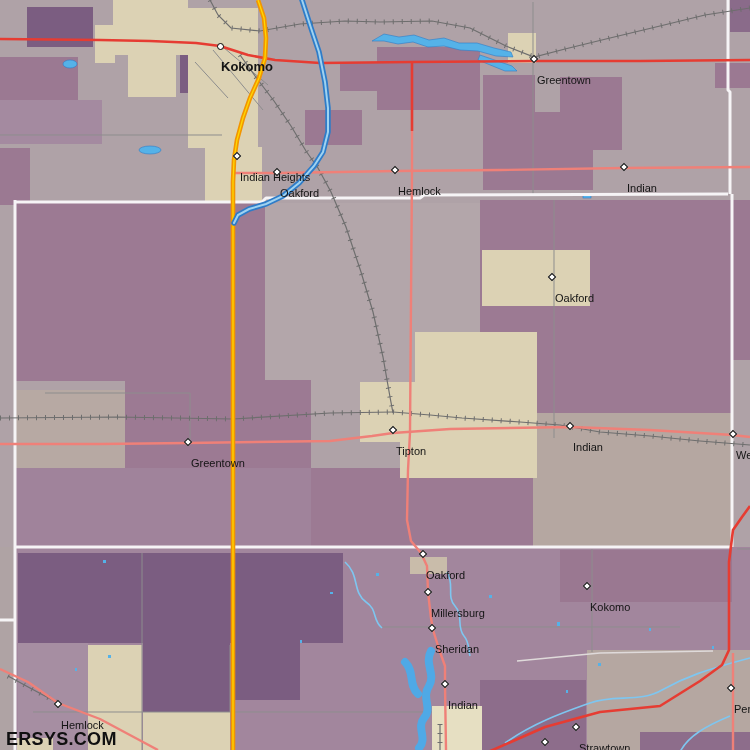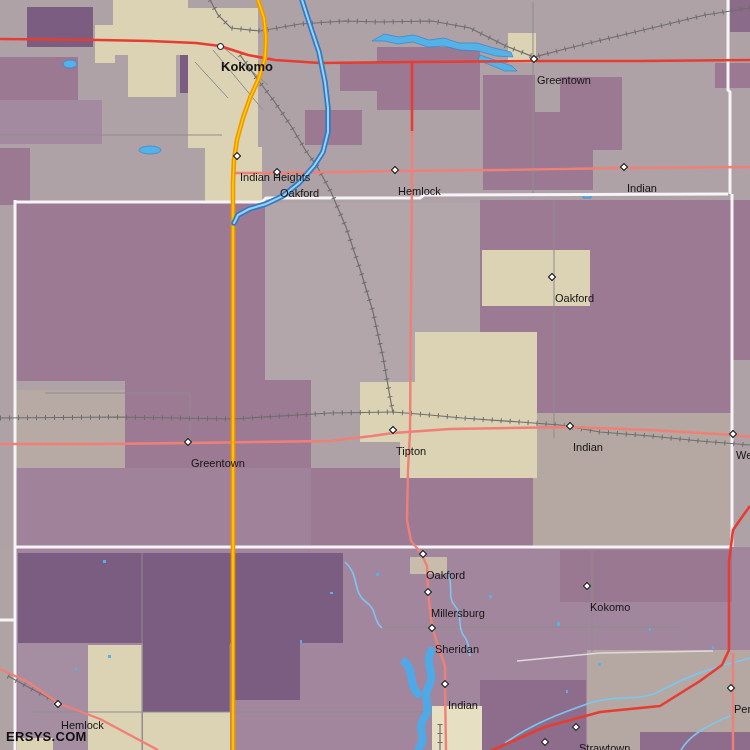--- a/index.html
+++ b/index.html
@@ -5,21 +5,21 @@
   html,body{margin:0;padding:0;background:#fff;}
   #map{position:relative;width:750px;height:750px;overflow:hidden;background:#afa2a7;
        font-family:"Liberation Sans",sans-serif;}
   #map svg{position:absolute;left:0;top:0;}
   .town{position:absolute;z-index:30;}
   .town .dot{position:absolute;left:-3px;top:-3px;width:4px;height:4px;background:#fff;
              border:1px solid #000;transform:rotate(45deg);}
   .town.major .dot{width:5px;height:5px;transform:none;border-radius:50%;}
   .town .lbl{position:absolute;left:3px;top:16px;font-size:11px;color:#141414;white-space:nowrap;line-height:1;}
   .town.major .lbl{font-weight:bold;font-size:13px;left:1px;top:2px;margin-top:12px;}
-  .watermark{position:absolute;left:6px;top:729px;z-index:40;font-size:13px;font-weight:bold;
+  .watermark{position:absolute;left:6px;top:729px;z-index:40;font-size:18px;font-weight:bold;
              color:#101010;letter-spacing:.3px;text-align:center;}
   
   .rr-t{stroke:#6e6e6e;stroke-width:5;stroke-dasharray:1 8;fill:none;}
   .rr-l{stroke:#6e6e6e;stroke-width:1.2;fill:none;}
   .gray-road{stroke:#8d8d8d;stroke-width:1;fill:none;}
   .county{stroke:#f6f4f6;stroke-width:3;fill:none;stroke-linejoin:round;}
   .tract{stroke:#dfdada;stroke-width:1.5;fill:none;}
   .pink{stroke:#ef8078;stroke-width:2.4;fill:none;stroke-linejoin:round;}
   .red{stroke:#e63c32;stroke-width:2.6;fill:none;stroke-linejoin:round;}
   .orange-o{stroke:#f29500;stroke-width:4.6;fill:none;}

